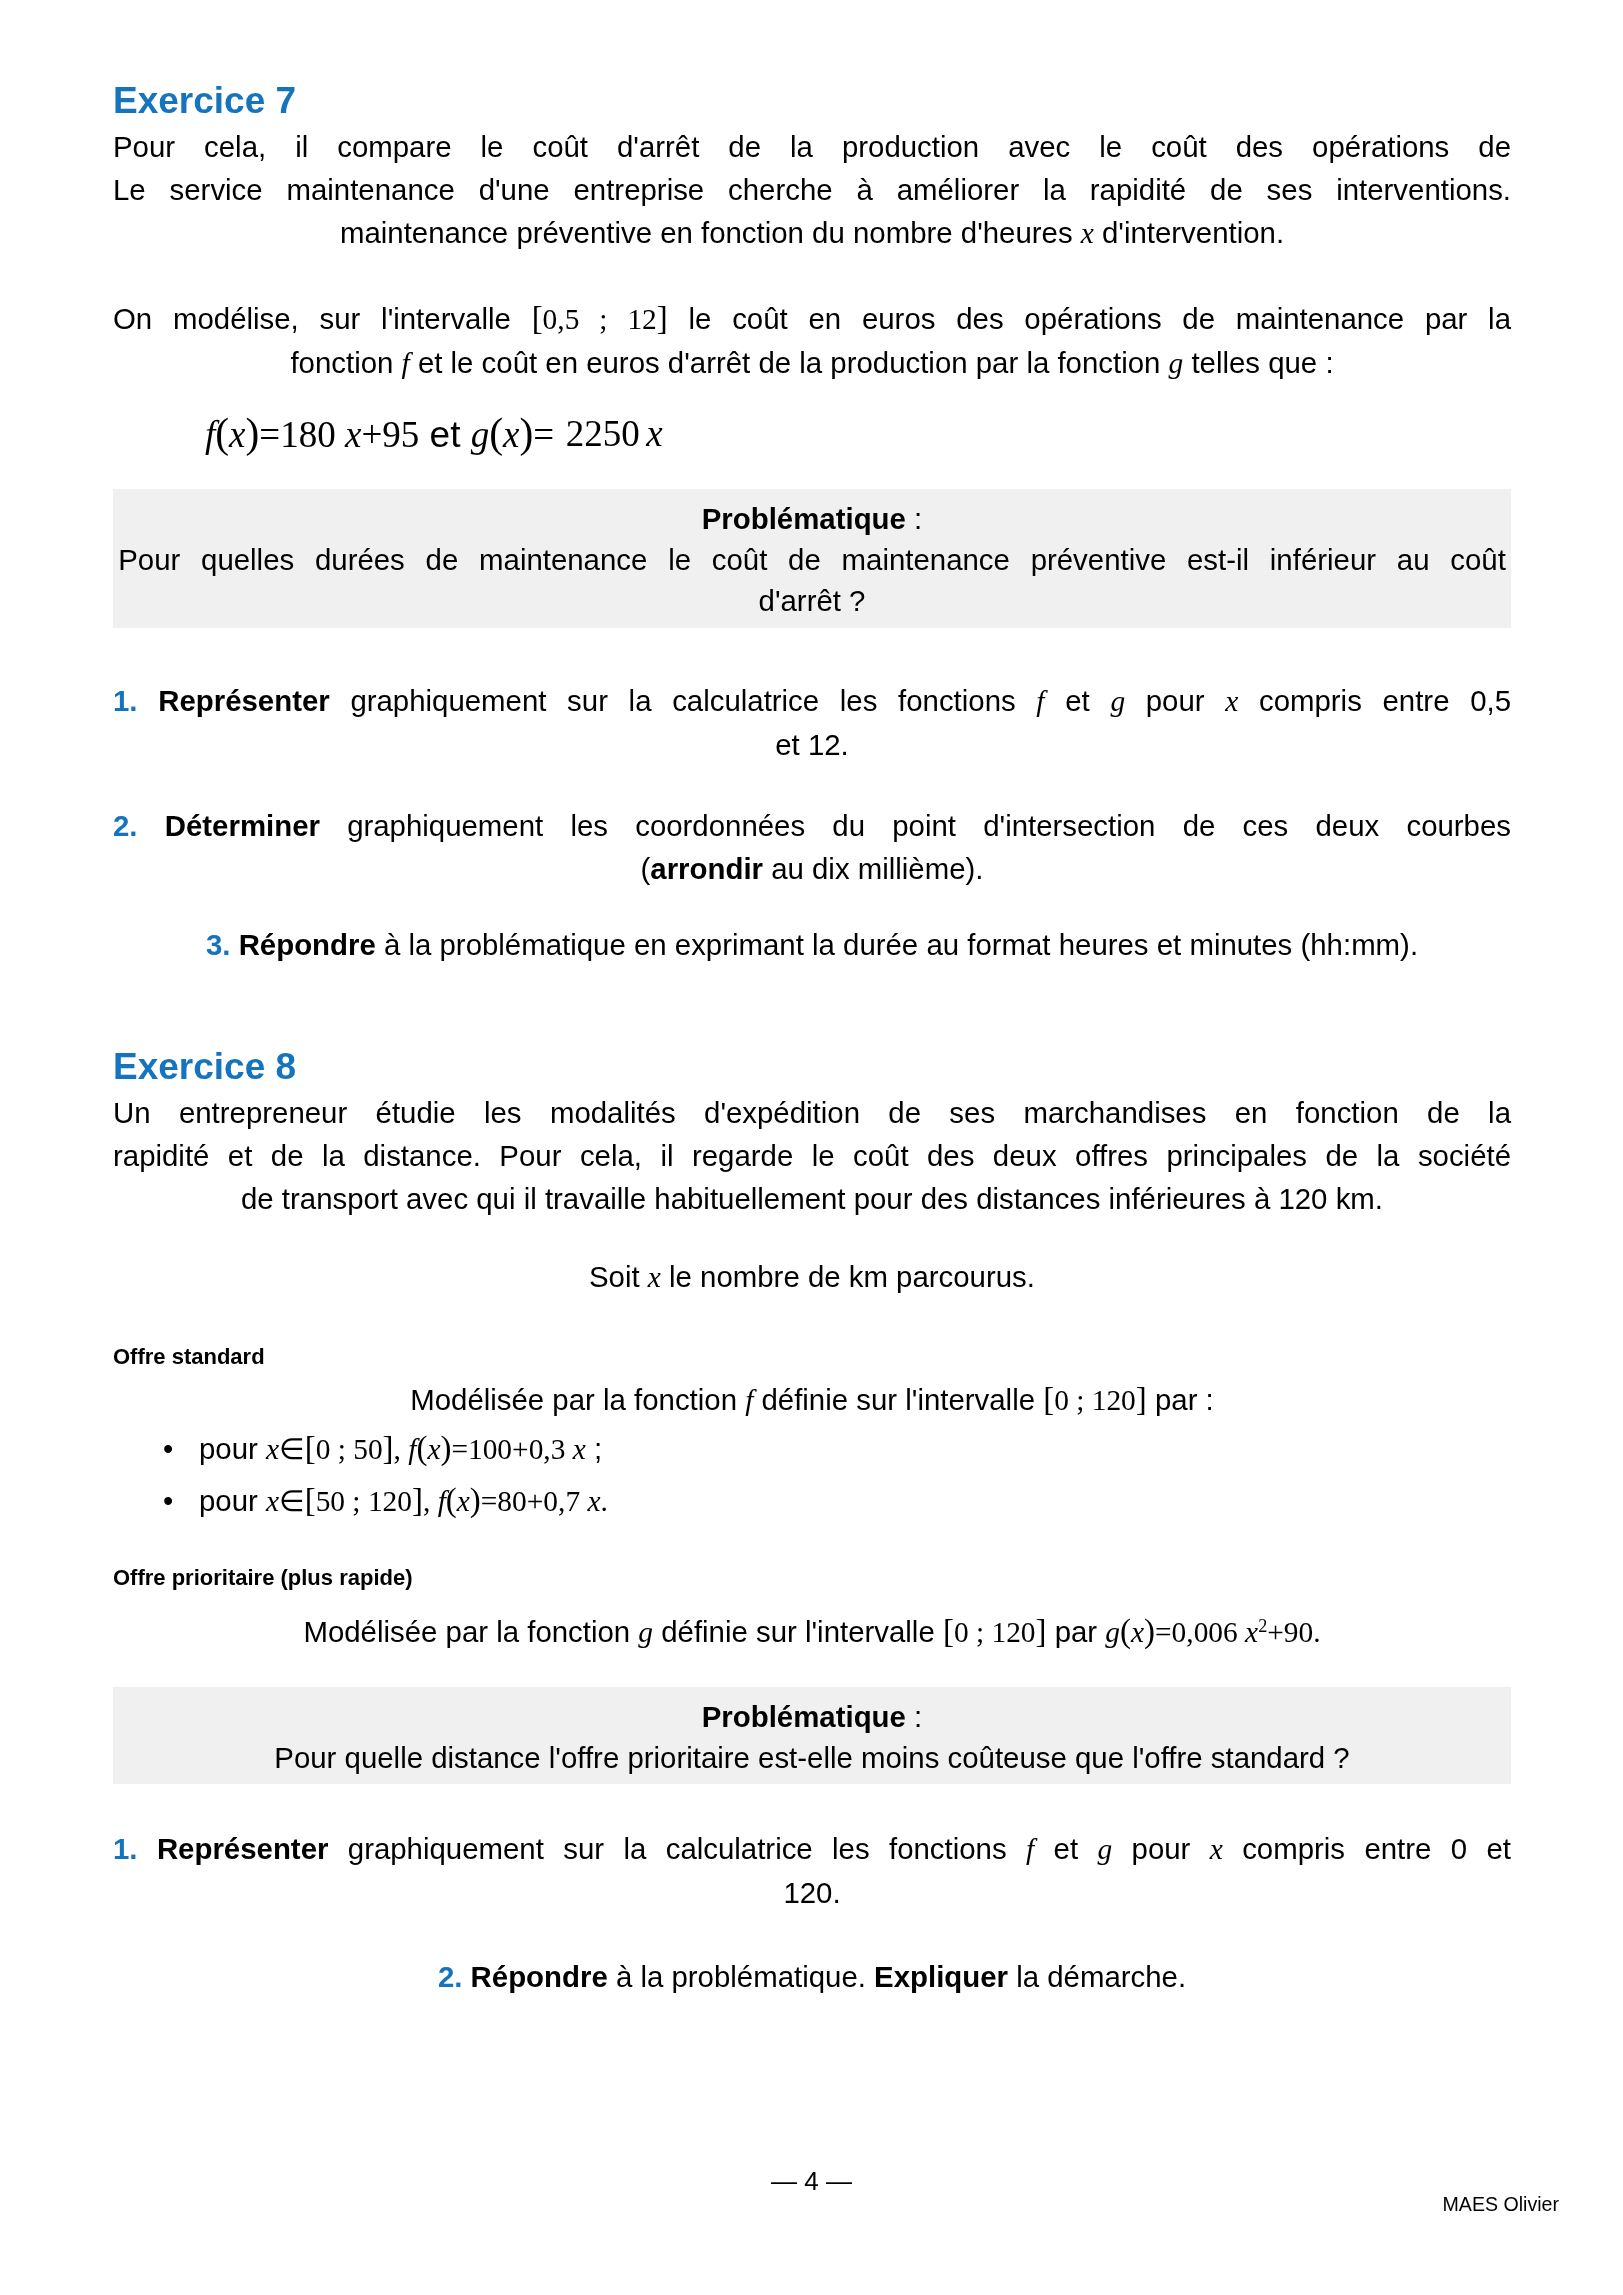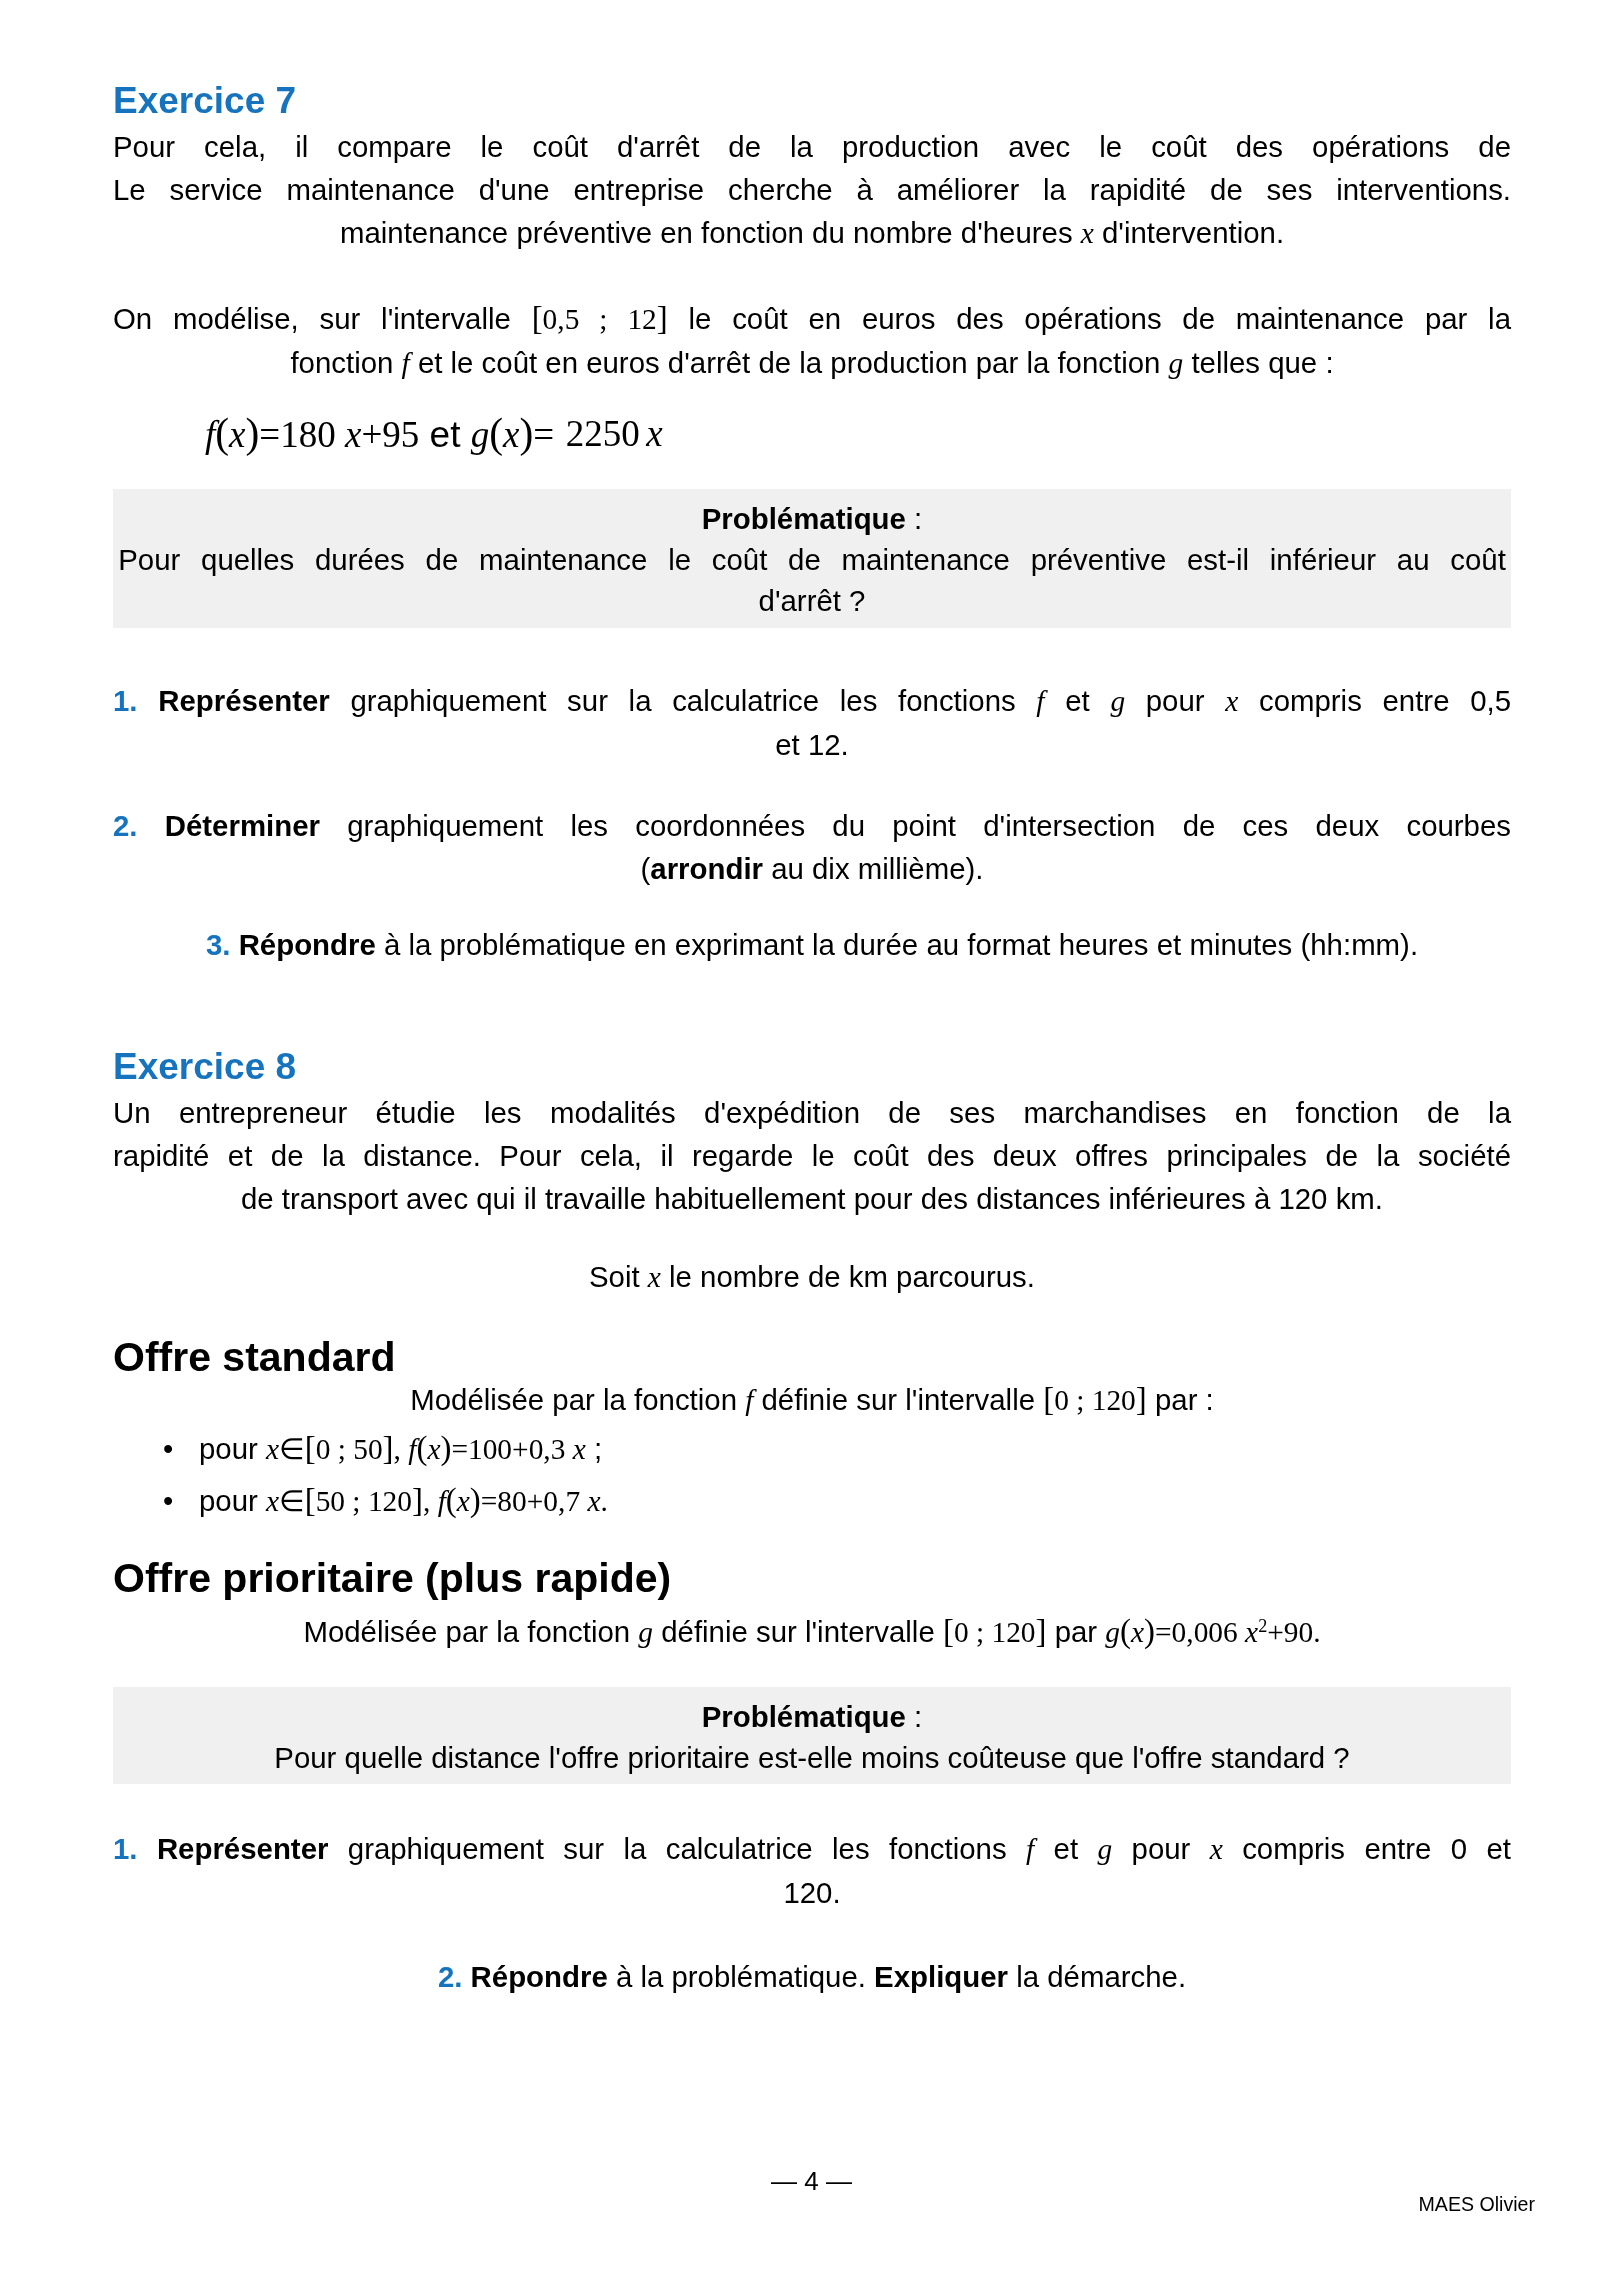--- a/index.html
+++ b/index.html
@@ -17,21 +17,21 @@
   .page{
     position:absolute;inset:0;
     padding:82px 112px 0 113px;
   }
   
   .ex-title{
     font-size:37px;font-weight:700;color:var(--blue);
     line-height:38px;
   }
   .sec-head{
-    font-size:41px;font-weight:700;line-height:42px;
+    font-size:22px;font-weight:700;line-height:42px;
   }
   
   .para{line-height:43px;}
   .jline{text-align:justify;text-align-last:justify;}
   .lline{text-align:center;}
   
   .seg-b{font-weight:700;}
   .seg-blue{color:var(--blue);font-weight:700;}
   .seg-i{font-family:"Liberation Serif",serif;font-style:italic;}
   .seg-r{font-family:"Liberation Serif",serif;}
@@ -75,21 +75,21 @@
   .mt-modg{margin-top:5.2px;}
   .mt-box2{margin-top:33px;}
   .mt-q81{margin-top:43px;}
   .mt-q82{margin-top:41px;}
   
   .footer-page{
     position:absolute;left:0;right:0;top:2167px;
     text-align:center;font-size:26px;line-height:29px;
   }
   .footer-author{
-    position:absolute;right:88px;top:2193px;
+    position:absolute;right:64px;top:2193px;
     font-size:19.6px;line-height:23.6px;
   }
 </style>
 </head>
 <body>
 
 <div class="page">
 
   <h1 class="ex-title">Exercice 7</h1>
 

